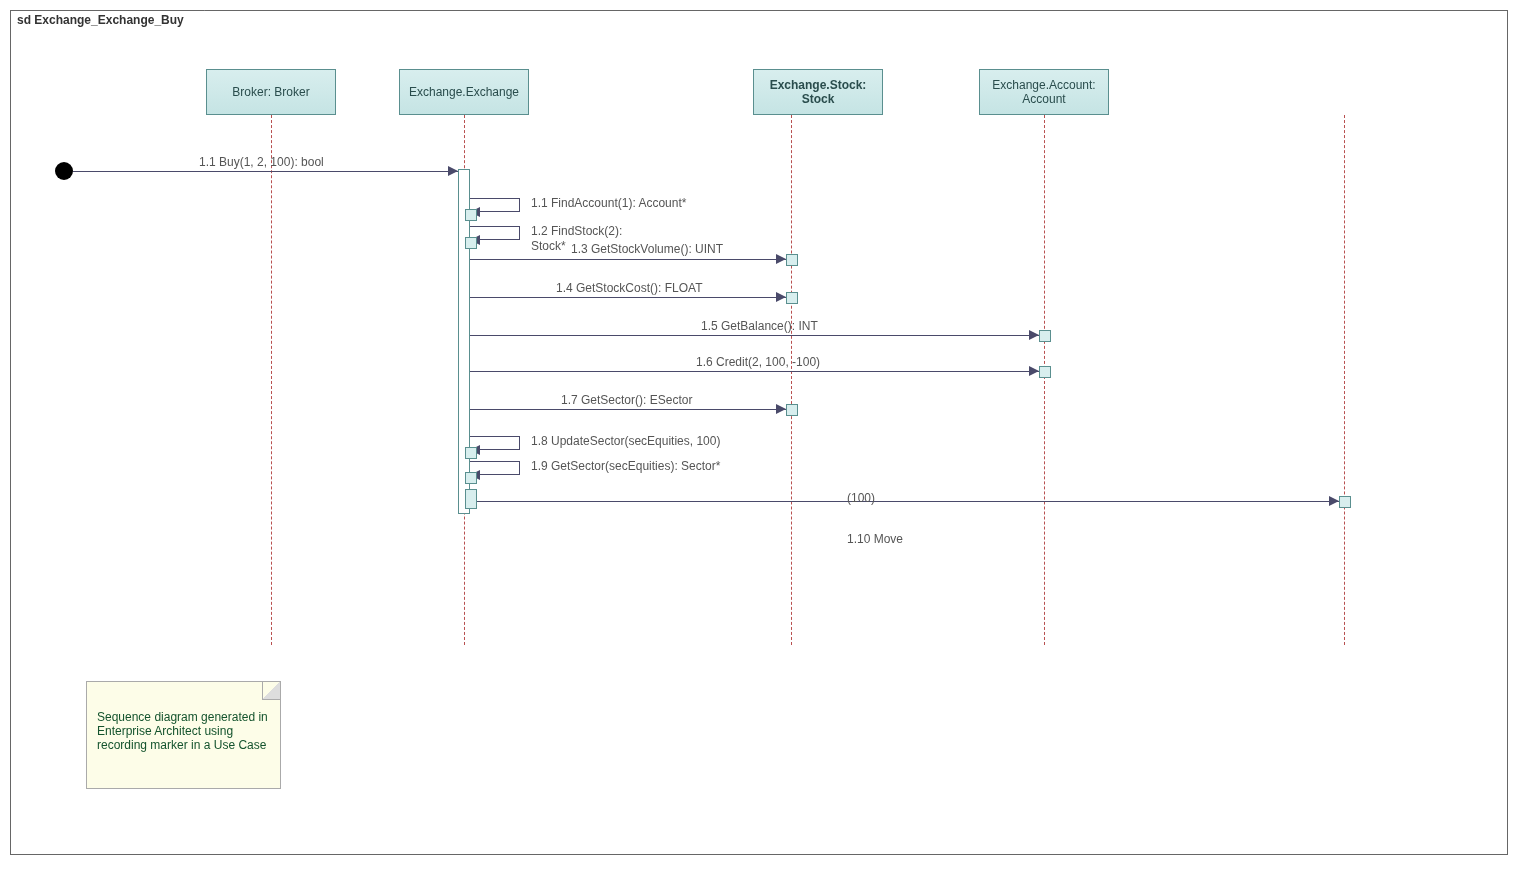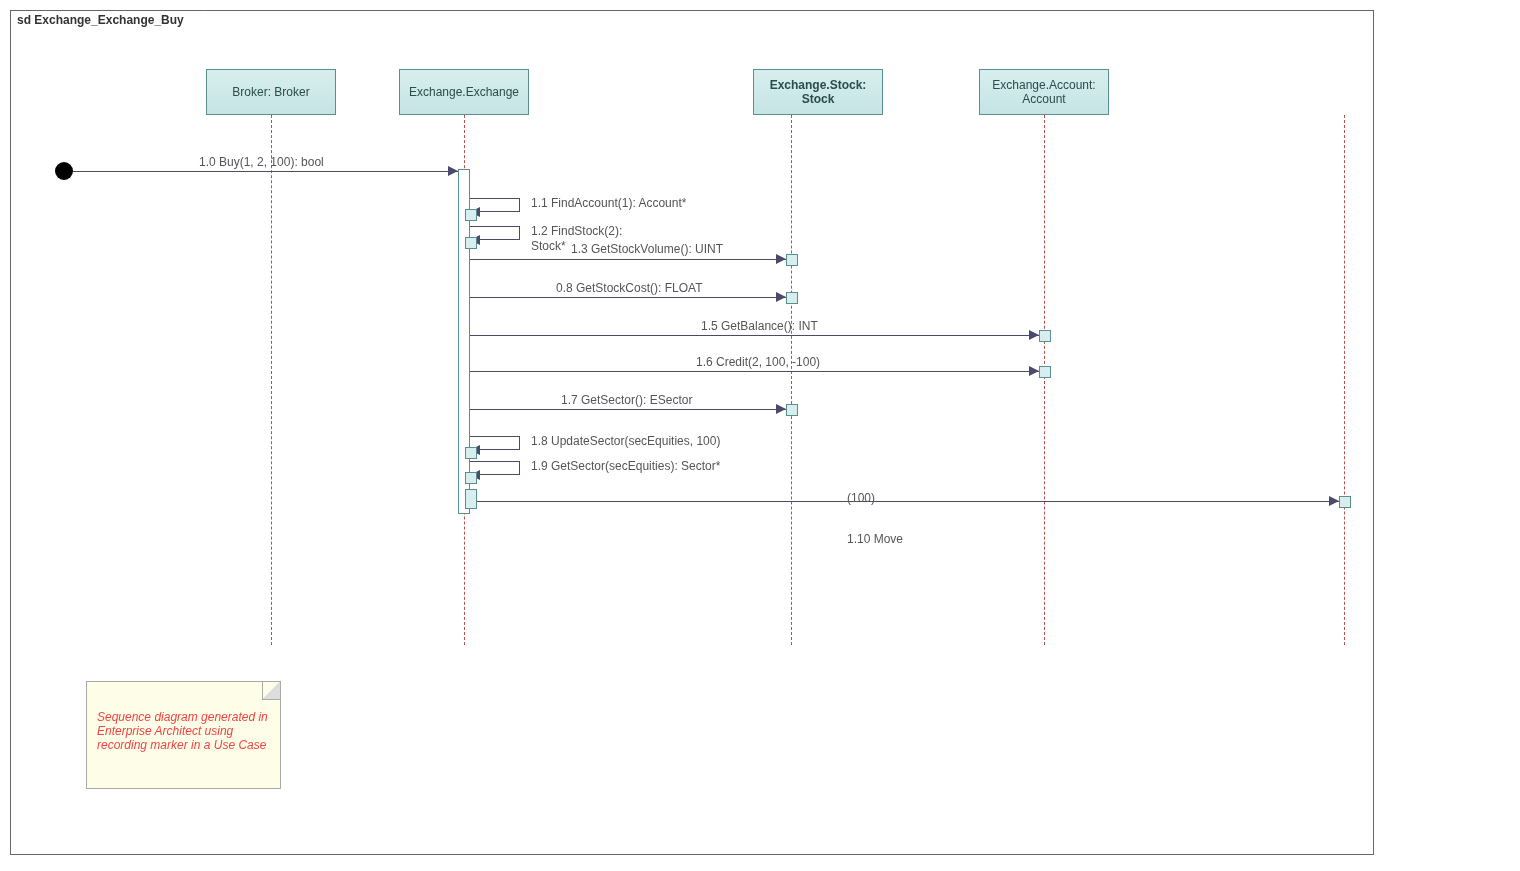--- a/index.html
+++ b/index.html
@@ -11,21 +11,21 @@
     color: #333;
     background: #fff;
     width: 1520px;
     height: 871px;
     position: relative;
   }
   .frame {
     position: absolute;
     left: 10px;
     top: 10px;
-    width: 1364px;
+    width: 1498px;
     height: 845px;
     border: 1px solid #666;
   }
   .frame-tab {
     position: absolute;
     left: -1px;
     top: -1px;
     height: 22px;
     border: 1px solid #666;
     border-bottom: none;
@@ -106,22 +106,21 @@
     border-bottom: 1px solid #4a4a6a;
   }
   .note {
     position: absolute;
     width: 195px;
     height: 108px;
     background: #fdfde8;
     border: 1px solid #aaa;
     padding: 28px 10px 10px 10px;
     font-size: 12px;
-    color: #ef4444;
-    font-style: italic;
+    color: #14532d;
   }
   .note-corner {
     position: absolute;
     right: 0; top: 0;
     width: 18px; height: 18px;
     background: linear-gradient(135deg, #fdfde8 50%, #ddd 50%);
     border-left: 1px solid #aaa;
     border-bottom: 1px solid #aaa;
   }
 </style>
@@ -151,42 +150,42 @@
   <div class="lifeline-line" style="left:780px; top:104px; height:530px;"></div>
   <div class="lifeline-line" style="left:1033px; top:104px; height:530px;"></div>
   <div class="lifeline-line" style="left:1333px; top:104px; height:530px;"></div>
 
   <div class="actor-dot" style="left:44px; top:151px;"></div>
 
   <div class="activation" style="left:447px; top:158px; height:345px;"></div>
 
   <div class="msg-line" style="left:62px; top:160px; width:385px;"></div>
   <div class="arrow-right" style="left:437px; top:155px;"></div>
-  <div class="msg-label" style="left:188px; top:144px;">1.0 Buy(1, 2, 100): bool</div>
+  <div class="msg-label" style="left:188px; top:144px;">1.1 Buy(1, 2, 100): bool</div>
 
   <div class="self-loop" style="left:459px; top:187px; width:50px; height:14px;"></div>
   <div class="arrow-left" style="left:459px; top:196px;"></div>
   <div class="exec-box" style="left:454px; top:198px;"></div>
   <div class="msg-label" style="left:520px; top:185px;">1.1 FindAccount(1): Account*</div>
 
   <div class="self-loop" style="left:459px; top:215px; width:50px; height:14px;"></div>
   <div class="arrow-left" style="left:459px; top:224px;"></div>
   <div class="exec-box" style="left:454px; top:226px;"></div>
   <div class="msg-label" style="left:520px; top:213px;">1.2 FindStock(2):</div>
   <div class="msg-label" style="left:520px; top:228px;">Stock*</div>
 
   <div class="msg-line" style="left:459px; top:248px; width:316px;"></div>
   <div class="arrow-right" style="left:765px; top:243px;"></div>
   <div class="exec-box" style="left:775px; top:243px;"></div>
   <div class="msg-label" style="left:560px; top:231px;">1.3 GetStockVolume(): UINT</div>
 
   <div class="msg-line" style="left:459px; top:286px; width:316px;"></div>
   <div class="arrow-right" style="left:765px; top:281px;"></div>
   <div class="exec-box" style="left:775px; top:281px;"></div>
-  <div class="msg-label" style="left:545px; top:270px;">0.8 GetStockCost(): FLOAT</div>
+  <div class="msg-label" style="left:545px; top:270px;">1.4 GetStockCost(): FLOAT</div>
 
   <div class="msg-line" style="left:459px; top:324px; width:569px;"></div>
   <div class="arrow-right" style="left:1018px; top:319px;"></div>
   <div class="exec-box" style="left:1028px; top:319px;"></div>
   <div class="msg-label" style="left:690px; top:308px;">1.5 GetBalance(): INT</div>
 
   <div class="msg-line" style="left:459px; top:360px; width:569px;"></div>
   <div class="arrow-right" style="left:1018px; top:355px;"></div>
   <div class="exec-box" style="left:1028px; top:355px;"></div>
   <div class="msg-label" style="left:685px; top:344px;">1.6 Credit(2, 100, -100)</div>

